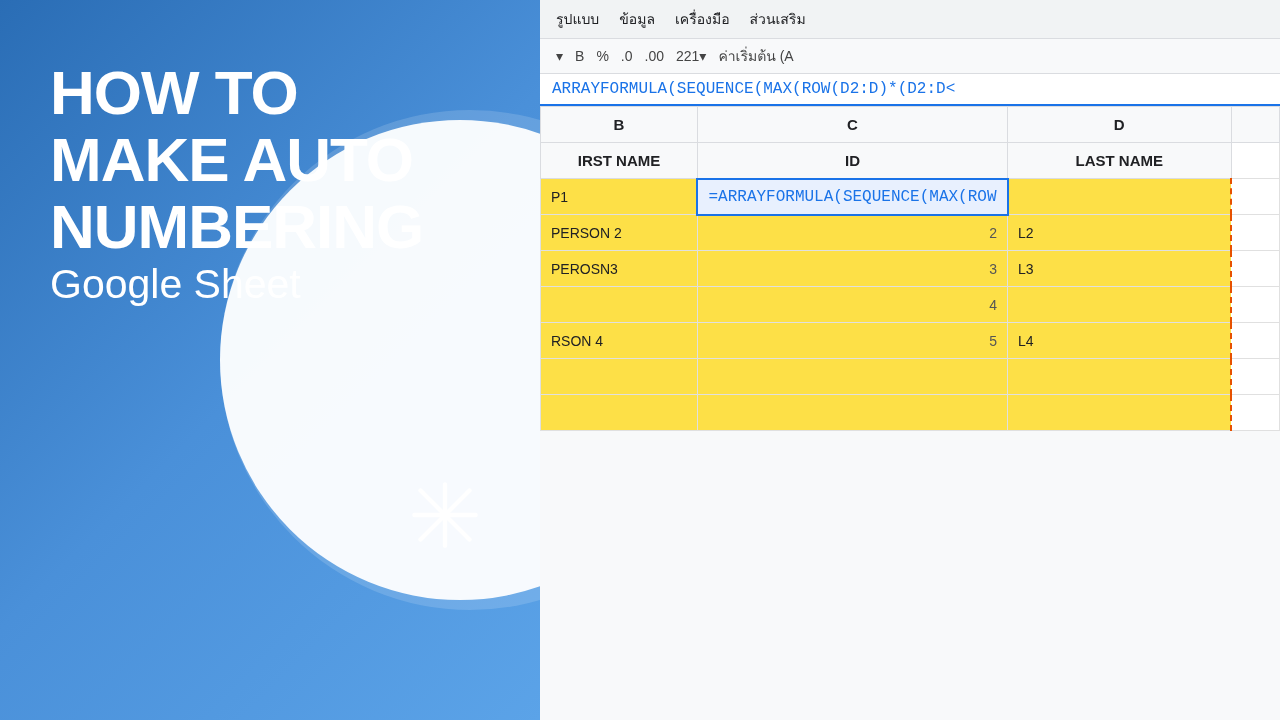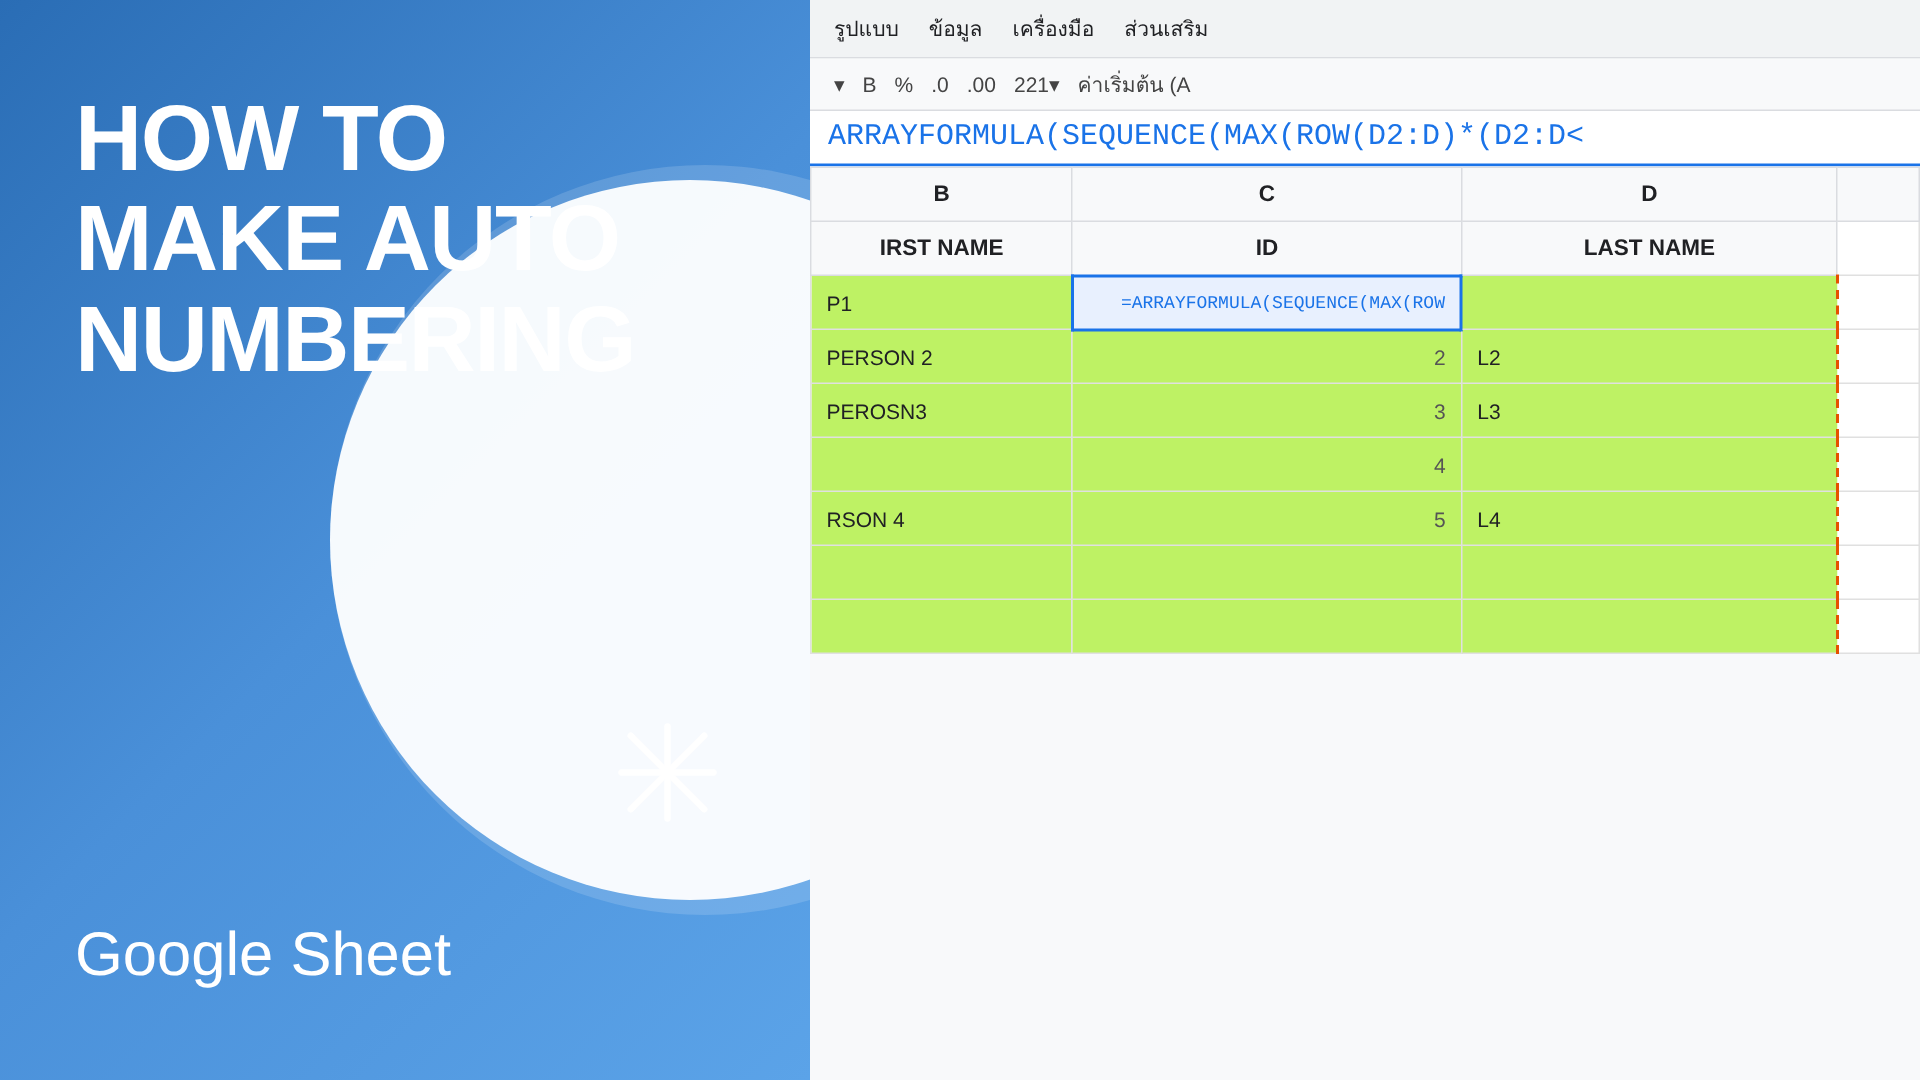--- a/index.html
+++ b/index.html
@@ -12,21 +12,20 @@
     }
 
     
     .left-panel {
       width: 540px;
       height: 720px;
       background: linear-gradient(135deg, #2a6db5 0%, #4a90d9 50%, #5ba3e8 100%);
       position: relative;
       display: flex;
       flex-direction: column;
-      justify-content: space-between;
       padding: 60px 50px 60px 50px;
       flex-shrink: 0;
       overflow: hidden;
     }
 
     
     .left-panel::after {
       content: '';
       position: absolute;
       right: -180px;
@@ -124,42 +123,42 @@
     .toolbar-item {
       font-weight: 500;
       color: #444;
     }
 
     
     .formula-bar {
       background: white;
       border-bottom: 2px solid #1a73e8;
       padding: 6px 12px;
-      font-size: 20px;
+      font-size: 16px;
       color: #1a73e8;
       font-family: 'Courier New', monospace;
       white-space: nowrap;
       overflow: hidden;
     }
 
     
     .spreadsheet {
       background: white;
       overflow: hidden;
     }
 
     .grid-cell {
       display: table-cell;
       border: 1px solid #e0e0e0;
       padding: 6px 10px;
       font-size: 14px;
       vertical-align: middle;
       white-space: nowrap;
       height: 36px;
-      background: #bef264;
+      background: #fde047;
       color: #202124;
     }
 
     .grid-cell.header-cell {
       background: #f8f9fa;
       font-weight: 700;
       font-size: 15px;
       border: 1px solid #dadce0;
       text-align: center;
     }
@@ -253,21 +252,21 @@
 
         <tr>
           <td class="grid-cell header-cell col-b">IRST NAME</td>
           <td class="grid-cell header-cell col-c">ID</td>
           <td class="grid-cell header-cell col-d">LAST NAME</td>
           <td class="grid-cell empty-cell col-extra"></td>
         </tr>
 
         <tr>
           <td class="grid-cell col-b">P1</td>
-          <td class="grid-cell formula-cell col-c" style="font-size:12px;text-align:right;">=ARRAYFORMULA(SEQUENCE(MAX(ROW</td>
+          <td class="grid-cell formula-cell col-c" style="font-size:16px;text-align:right;">=ARRAYFORMULA(SEQUENCE(MAX(ROW</td>
           <td class="grid-cell col-d has-orange-border"></td>
           <td class="grid-cell empty-cell col-extra"></td>
         </tr>
 
         <tr>
           <td class="grid-cell col-b">PERSON 2</td>
           <td class="grid-cell number-cell col-c">2</td>
           <td class="grid-cell col-d has-orange-border">L2</td>
           <td class="grid-cell empty-cell col-extra"></td>
         </tr>

